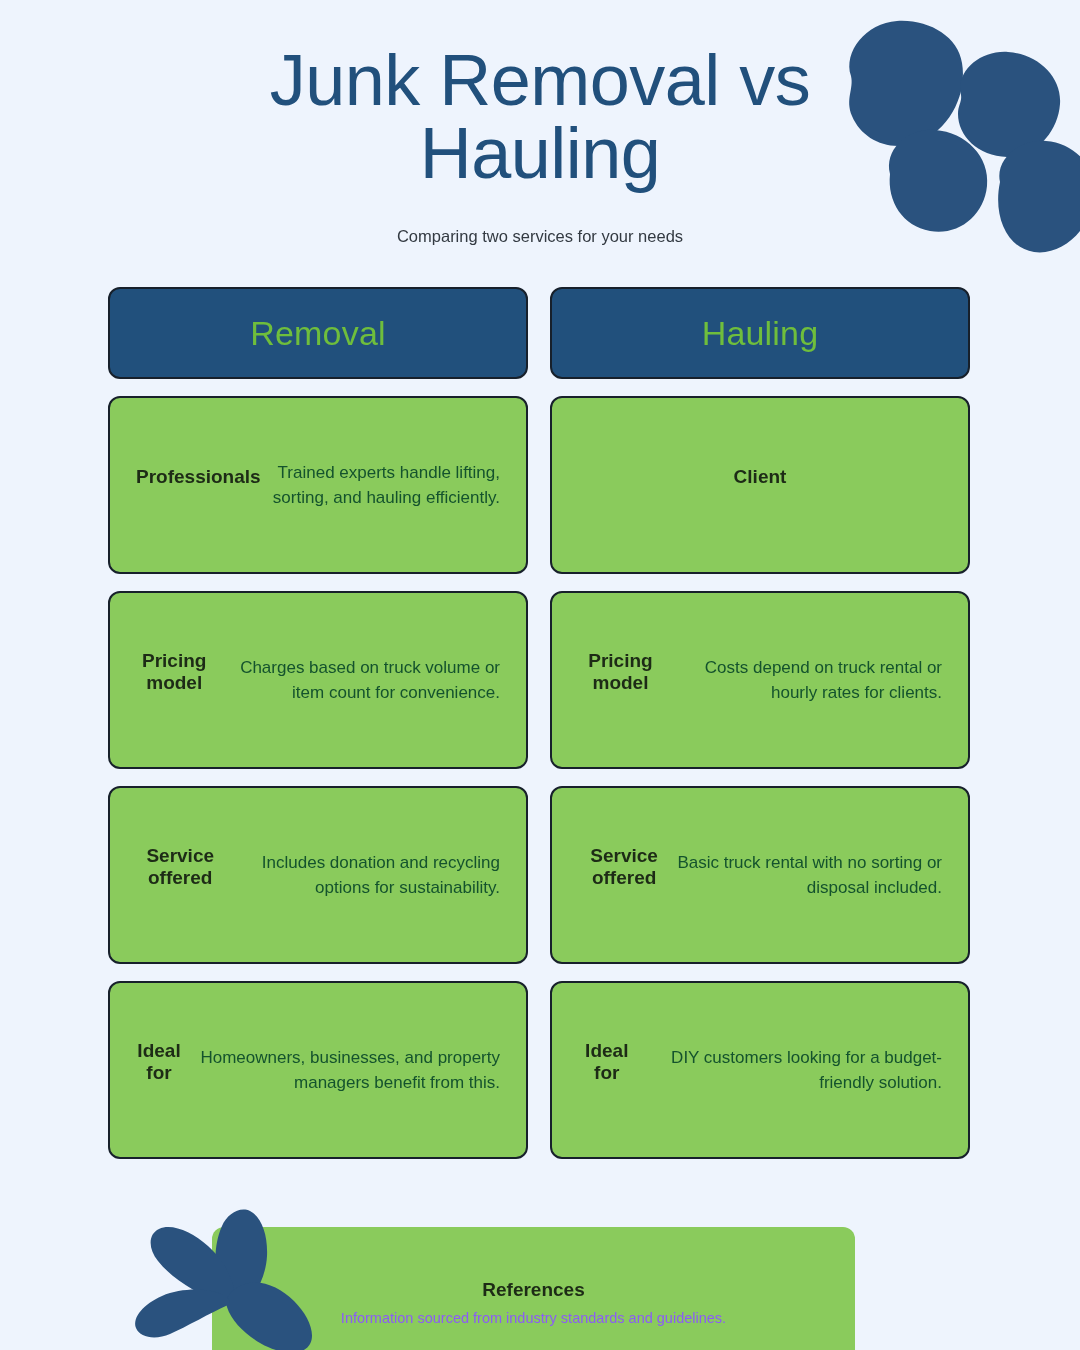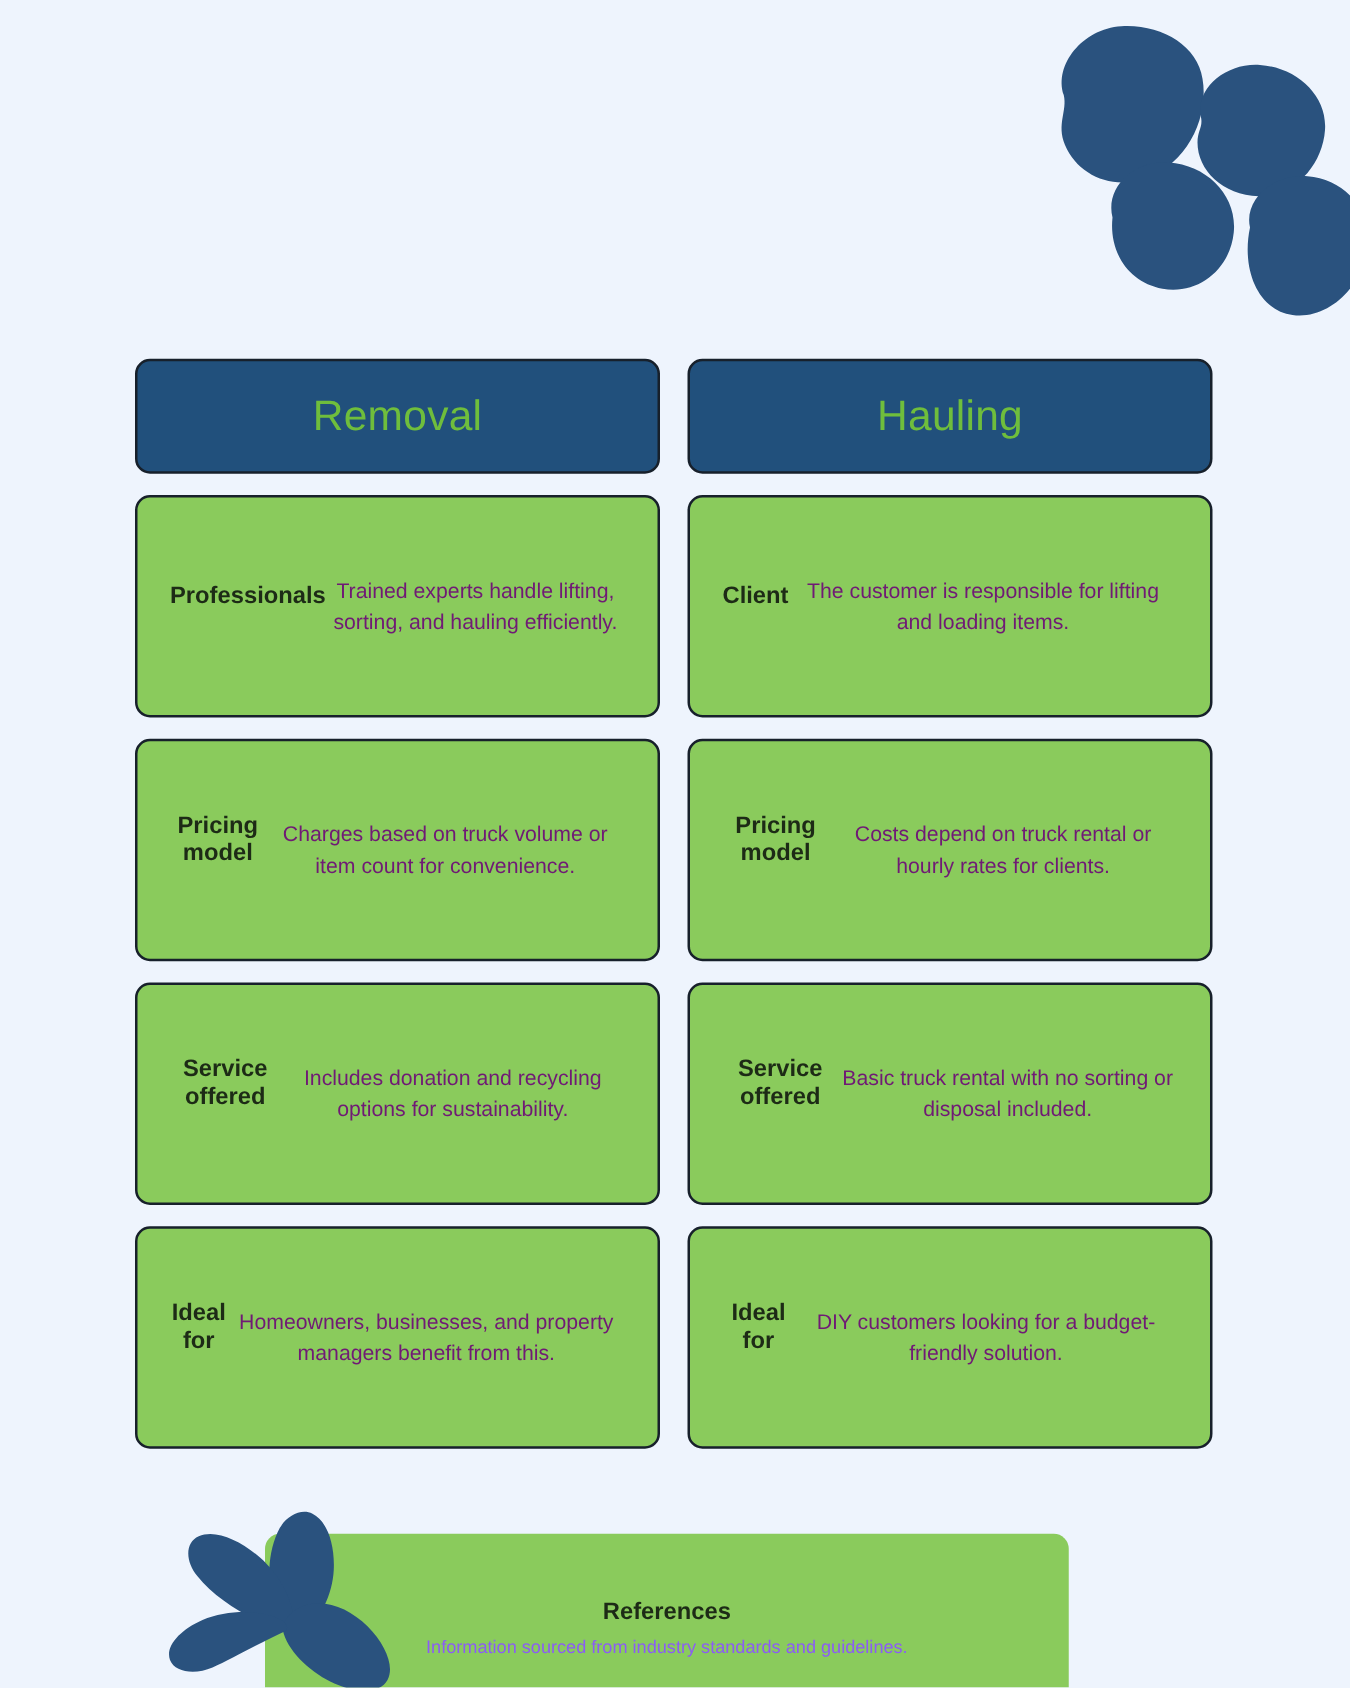--- a/index.html
+++ b/index.html
@@ -101,23 +101,24 @@
   }
   .cell-title {
     font-size: 19px;
     font-weight: 700;
     color: #1d2b16;
     margin-bottom: 16px;
   }
   .cell-desc {
     font-size: 17px;
     line-height: 1.5;
-    color: #701a75;
+    color: #14532d;
     font-weight: 400;
     max-width: 345px;
+    text-align: right;
   }
 
   
   .footer-panel {
     position: absolute;
     left: 212px;
     top: 1227px;
     width: 643px;
     height: 123px;
     background: #8acb5c;
@@ -170,37 +171,40 @@
 
   <svg class="blob-cluster" viewBox="0 0 280 290" aria-hidden="true">
     <g fill="#2a527e">
       <path d="M41 76 C33 52, 56 23, 87 21 C118 19, 148 36, 152 63 C157 92, 142 126, 113 140 C84 154, 53 142, 42 116 C35 99, 44 89, 41 76 Z"></path>
       <path d="M151 95 C145 72, 170 50, 198 52 C228 54, 252 77, 250 104 C248 133, 224 158, 197 157 C168 156, 148 136, 148 114 C148 105, 152 102, 151 95 Z"></path>
       <path d="M80 174 C74 150, 97 128, 125 130 C156 132, 180 157, 177 186 C174 216, 148 236, 120 231 C93 226, 77 202, 80 174 Z"></path>
       <path d="M190 182 C185 160, 208 139, 236 141 C266 143, 288 169, 284 198 C280 230, 252 256, 224 252 C196 248, 183 215, 190 182 Z"></path>
     </g>
   </svg>
 
+  <div class="header">
+    <div class="title">Junk Removal vs Hauling</div>
+    <div class="subtitle">Comparing two services for your needs</div>
+  </div>
 
   <div class="grid">
 
     <div class="col-head">
       <span class="col-head-label">Removal</span>
     </div>
     <div class="col-head">
       <span class="col-head-label">Hauling</span>
     </div>
 
     <div class="cell row-1">
       <div class="cell-title">Professionals</div>
       <div class="cell-desc">Trained experts handle lifting, sorting, and hauling efficiently.</div>
     </div>
     <div class="cell row-1">
       <div class="cell-title">Client</div>
-      <div class="cell-desc">The customer is responsible for lifting and loading items.</div>
     </div>
 
     <div class="cell row-2">
       <div class="cell-title">Pricing model</div>
       <div class="cell-desc">Charges based on truck volume or item count for convenience.</div>
     </div>
     <div class="cell row-2">
       <div class="cell-title">Pricing model</div>
       <div class="cell-desc">Costs depend on truck rental or hourly rates for clients.</div>
     </div>

